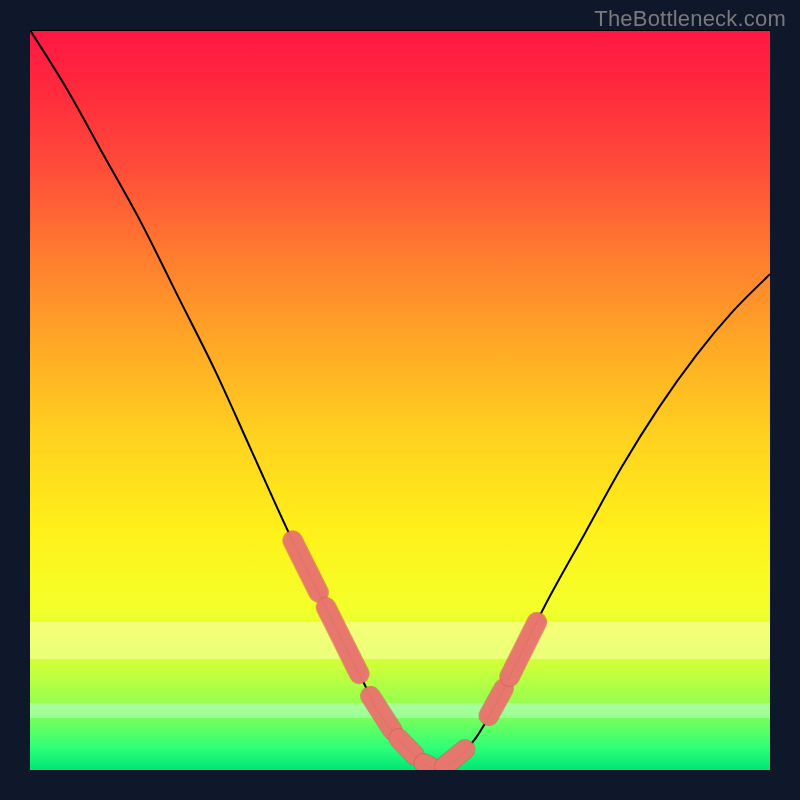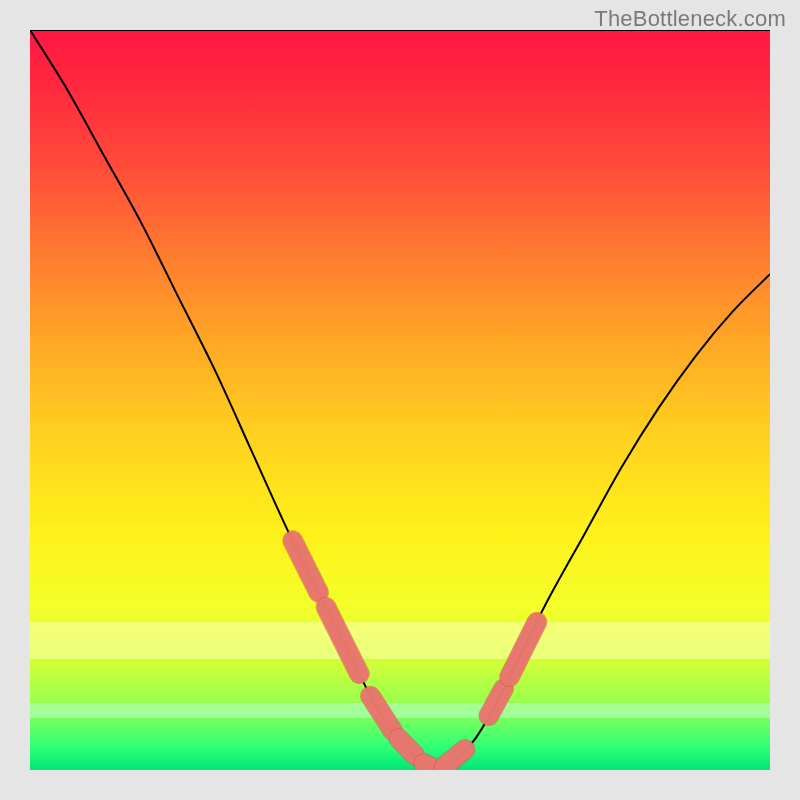--- a/index.html
+++ b/index.html
@@ -1,21 +1,21 @@
 <!DOCTYPE html>
 <html><head>
 <meta charset="utf-8">
 <style>
   * { margin: 0; padding: 0; box-sizing: border-box; }
   html, body { width: 800px; height: 800px; overflow: hidden; background: #000; }
   .frame {
     position: relative;
     width: 800px;
     height: 800px;
-    background: #e5e5e5;
+    background: #0f172a;
   }
   .watermark {
     position: absolute;
     top: 6px;
     right: 14px;
     font-family: Arial, Helvetica, sans-serif;
     font-size: 22px;
     color: #7a7a7a;
     letter-spacing: 0.2px;
     user-select: none;

